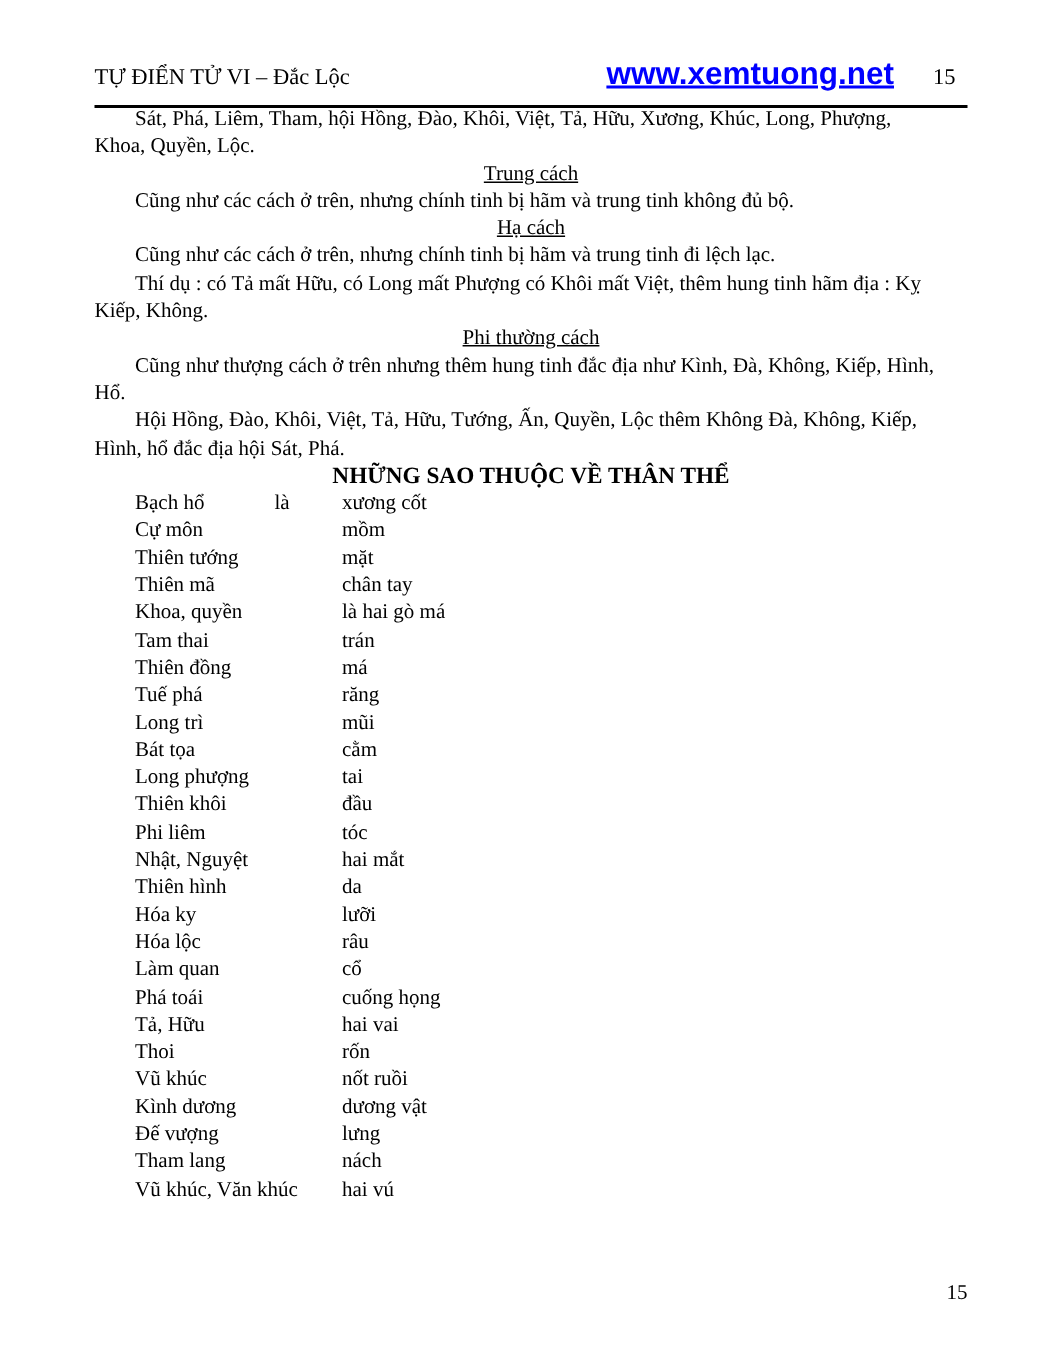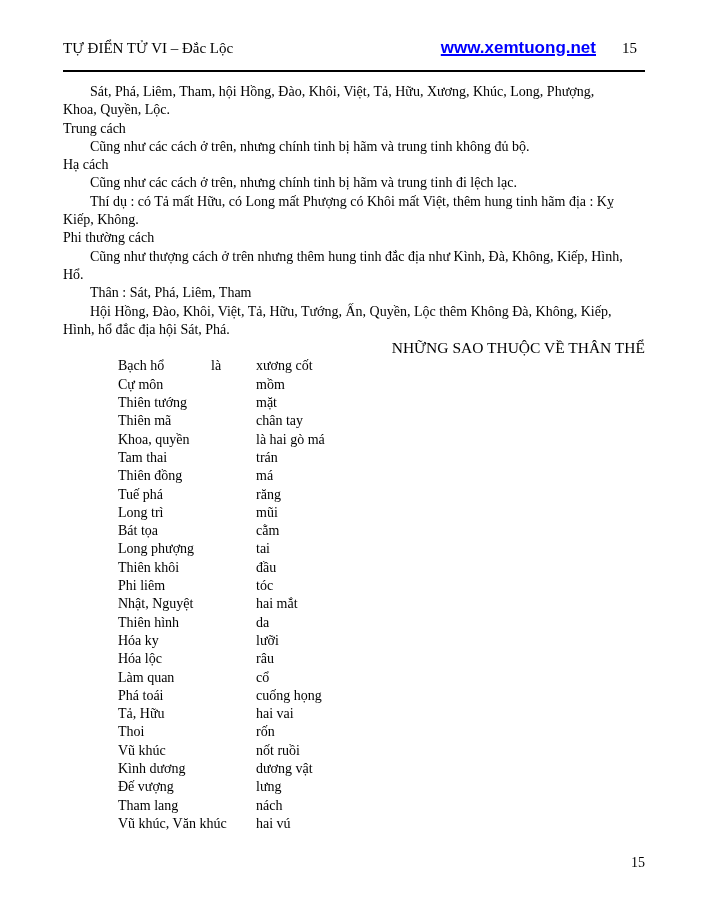--- a/index.html
+++ b/index.html
@@ -9,36 +9,36 @@
     overflow:hidden;
     border-radius:12px;
   }
   .header {
     position:absolute; left:63px; width:582px; top:38px;
     display:flex; align-items:baseline;
   }
   .header-title { font-size:15px; flex:1; white-space:nowrap; }
   .header-link {
     font-family:"Liberation Sans","DejaVu Sans",sans-serif;
-    font-weight:bold; font-size:17px; color:#0000ff;
+    font-weight:bold; font-size:21px; color:#0000ff;
     text-decoration:underline; text-decoration-thickness:2px;
     cursor:pointer; white-space:nowrap;
   }
   .header-num { font-size:15px; margin-left:26px; margin-right:8px; }
   .rule { position:absolute; left:63px; width:582px; top:70px; border-top:2px solid #000; }
   .bodytext {
-    position:absolute; left:63px; width:582px; top:83px;
+    position:absolute; left:63px; width:582px; top:71px;
     font-size:14px; line-height:18.3px;
   }
   .line { white-space:nowrap; }
   .indent { text-indent:27px; }
-  .center { text-align:left; text-indent:0; }
-  .section-heading { text-align:right; font-weight:normal; font-size:15.5px; line-height:18.3px; }
+  .center { text-align:center; text-indent:0;text-decoration:underline; }
+  .section-heading { text-align:center; font-weight:bold; font-size:15.5px; line-height:18.3px; }
   .row { padding-left:27px; display:flex; }
-  .cell-star { width:93px; flex:none; white-space:nowrap; overflow:visible;margin-left:28px; }
+  .cell-star { width:93px; flex:none; white-space:nowrap; overflow:visible; }
   .cell-conn { width:45px; flex:none; white-space:nowrap; }
   .cell-body { flex:1; white-space:nowrap; }
   .footer {
     position:absolute; left:63px; width:582px; top:855px;
     font-size:14px; text-align:right;
   }
 </style>
 </head>
 <body>
 
@@ -56,21 +56,20 @@
     <div class="line">Khoa, Quyền, Lộc.</div>
     <div class="line center">Trung cách</div>
     <div class="line indent">Cũng như các cách ở trên, nhưng chính tinh bị hãm và trung tinh không đủ bộ.</div>
     <div class="line center">Hạ cách</div>
     <div class="line indent">Cũng như các cách ở trên, nhưng chính tinh bị hãm và trung tinh đi lệch lạc.</div>
     <div class="line indent">Thí dụ : có Tả mất Hữu, có Long mất Phượng có Khôi mất Việt, thêm hung tinh hãm địa : Kỵ</div>
     <div class="line">Kiếp, Không.</div>
     <div class="line center">Phi thường cách</div>
     <div class="line indent">Cũng như thượng cách ở trên nhưng thêm hung tinh đắc địa như Kình, Đà, Không, Kiếp, Hình,</div>
     <div class="line">Hổ.</div>
-    <div class="line indent">Thân : Sát, Phá, Liêm, Tham</div>
     <div class="line indent">Hội Hồng, Đào, Khôi, Việt, Tả, Hữu, Tướng, Ấn, Quyền, Lộc thêm Không Đà, Không, Kiếp,</div>
     <div class="line">Hình, hổ đắc địa hội Sát, Phá.</div>
 
     <div class="section-heading">NHỮNG SAO THUỘC VỀ THÂN THỂ</div>
 
     <div id="star-rows">
         <div class="row">
           <span class="cell-star">Bạch hổ</span>
           <span class="cell-conn">là</span>
           <span class="cell-body">xương cốt</span>

